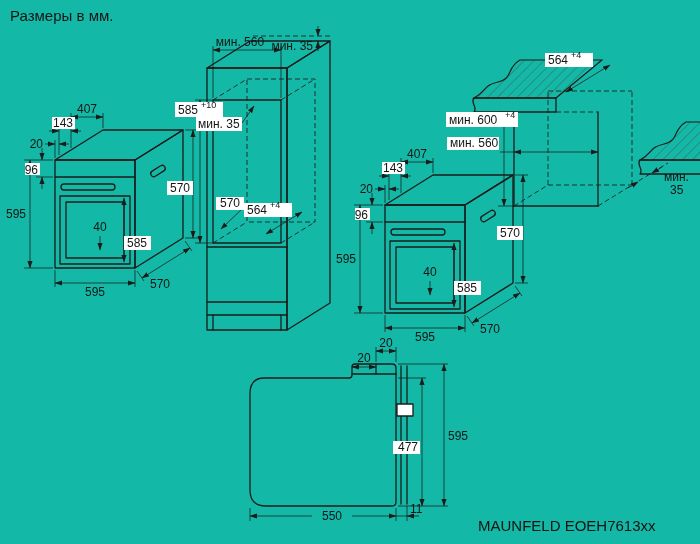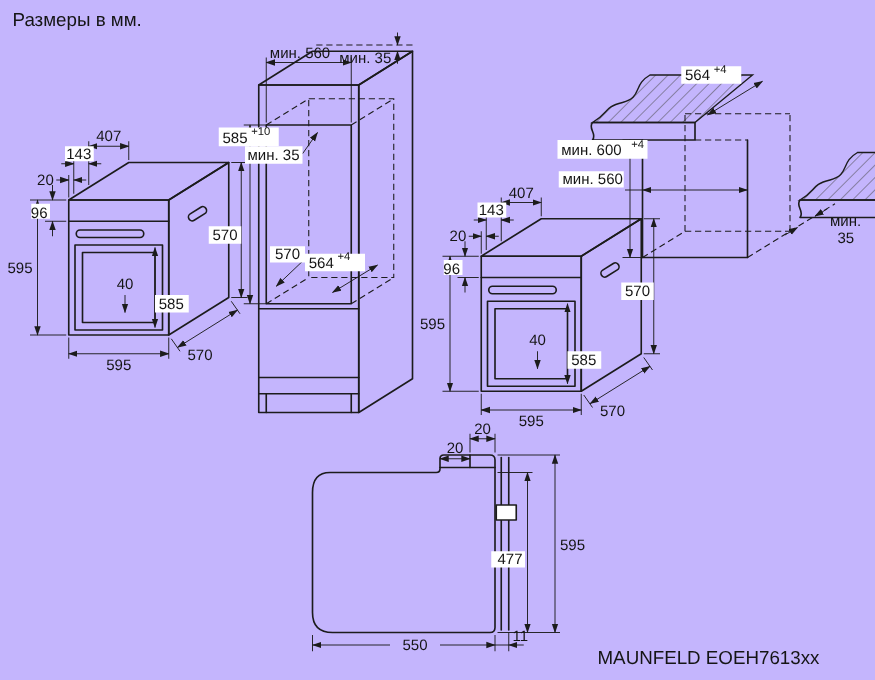--- a/index.html
+++ b/index.html
@@ -1,16 +1,16 @@
 <!DOCTYPE html>
 <html><head>
 <meta charset="utf-8">
 <style>
   html,body{margin:0;padding:0;background:#fff}
-  .stage{position:relative;width:700px;height:544px;background:#c4b5fd;overflow:hidden;
+  .stage{position:relative;width:700px;height:544px;background:#14b8a6;overflow:hidden;
          font-family:"Liberation Sans",sans-serif}
   svg{position:absolute;left:0;top:0}
   text{fill:#151515;font-size:12px;font-family:"Liberation Sans",sans-serif}
   text.sup{font-size:9px}
   text.h1{font-size:15px}
   .obj{stroke:#1c1c1c;stroke-width:1.3;fill:none;stroke-linejoin:round;stroke-linecap:round}
   .dim{stroke:#1c1c1c;stroke-width:.75;fill:none}
   .dash{stroke:#1c1c1c;stroke-width:.85;fill:none;stroke-dasharray:5 3}
   .bg{fill:#ffffff;stroke:none}
   .hatchfill{fill:url(#hat);stroke:#1c1c1c;stroke-width:1.1}

